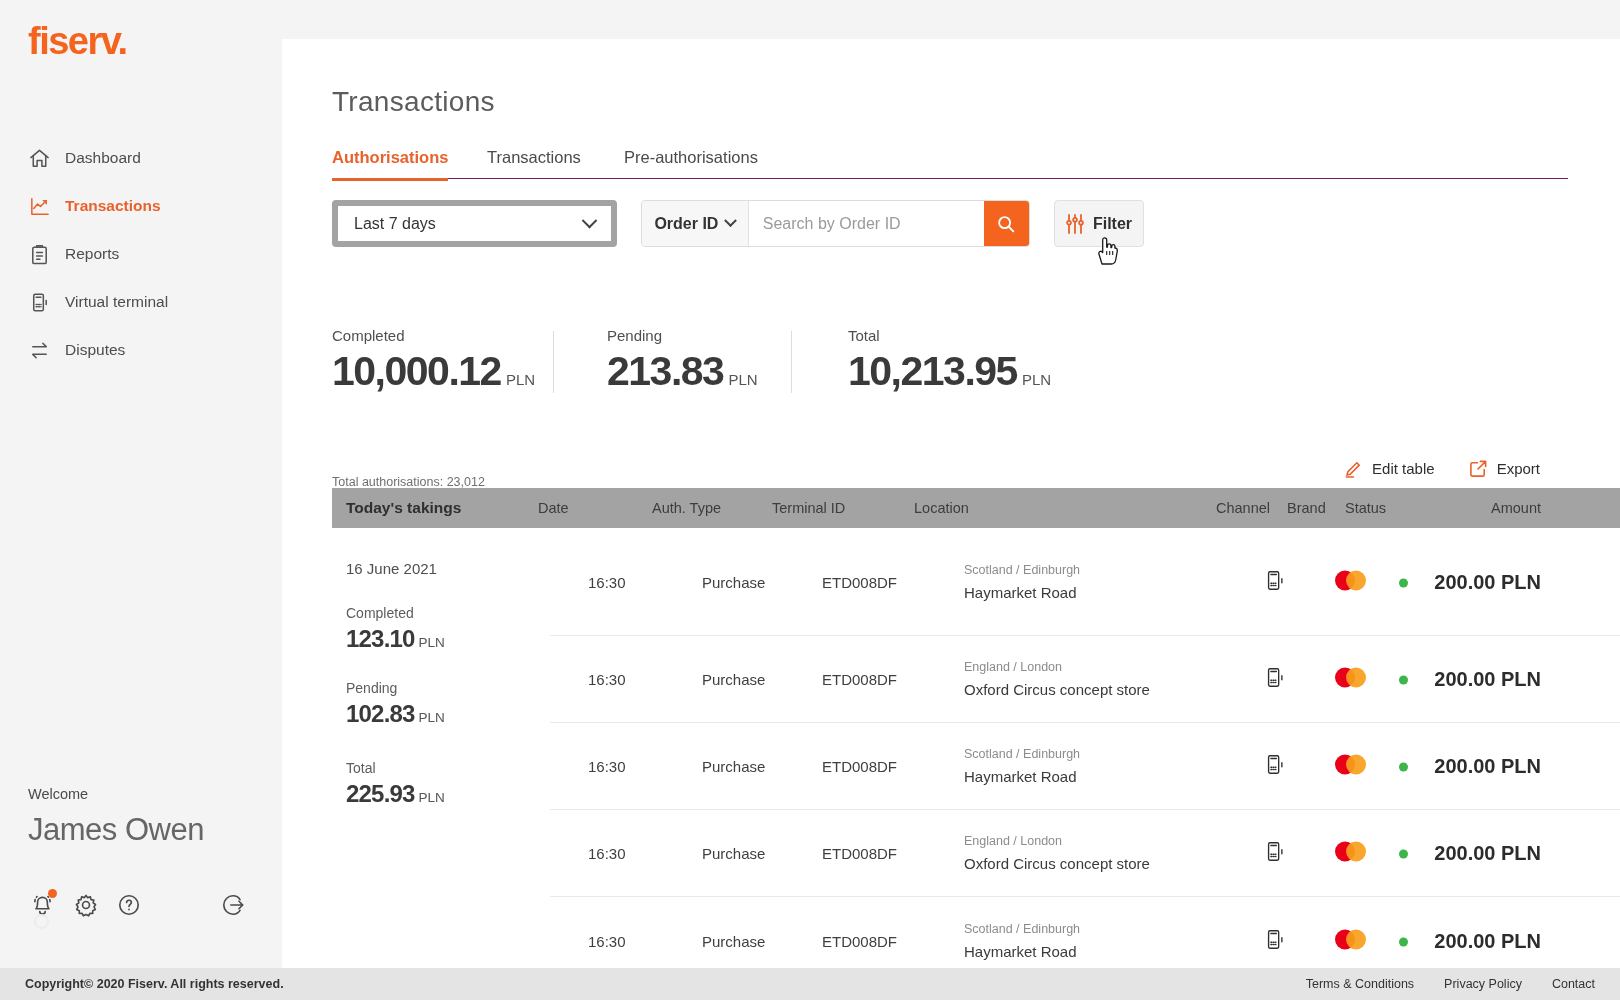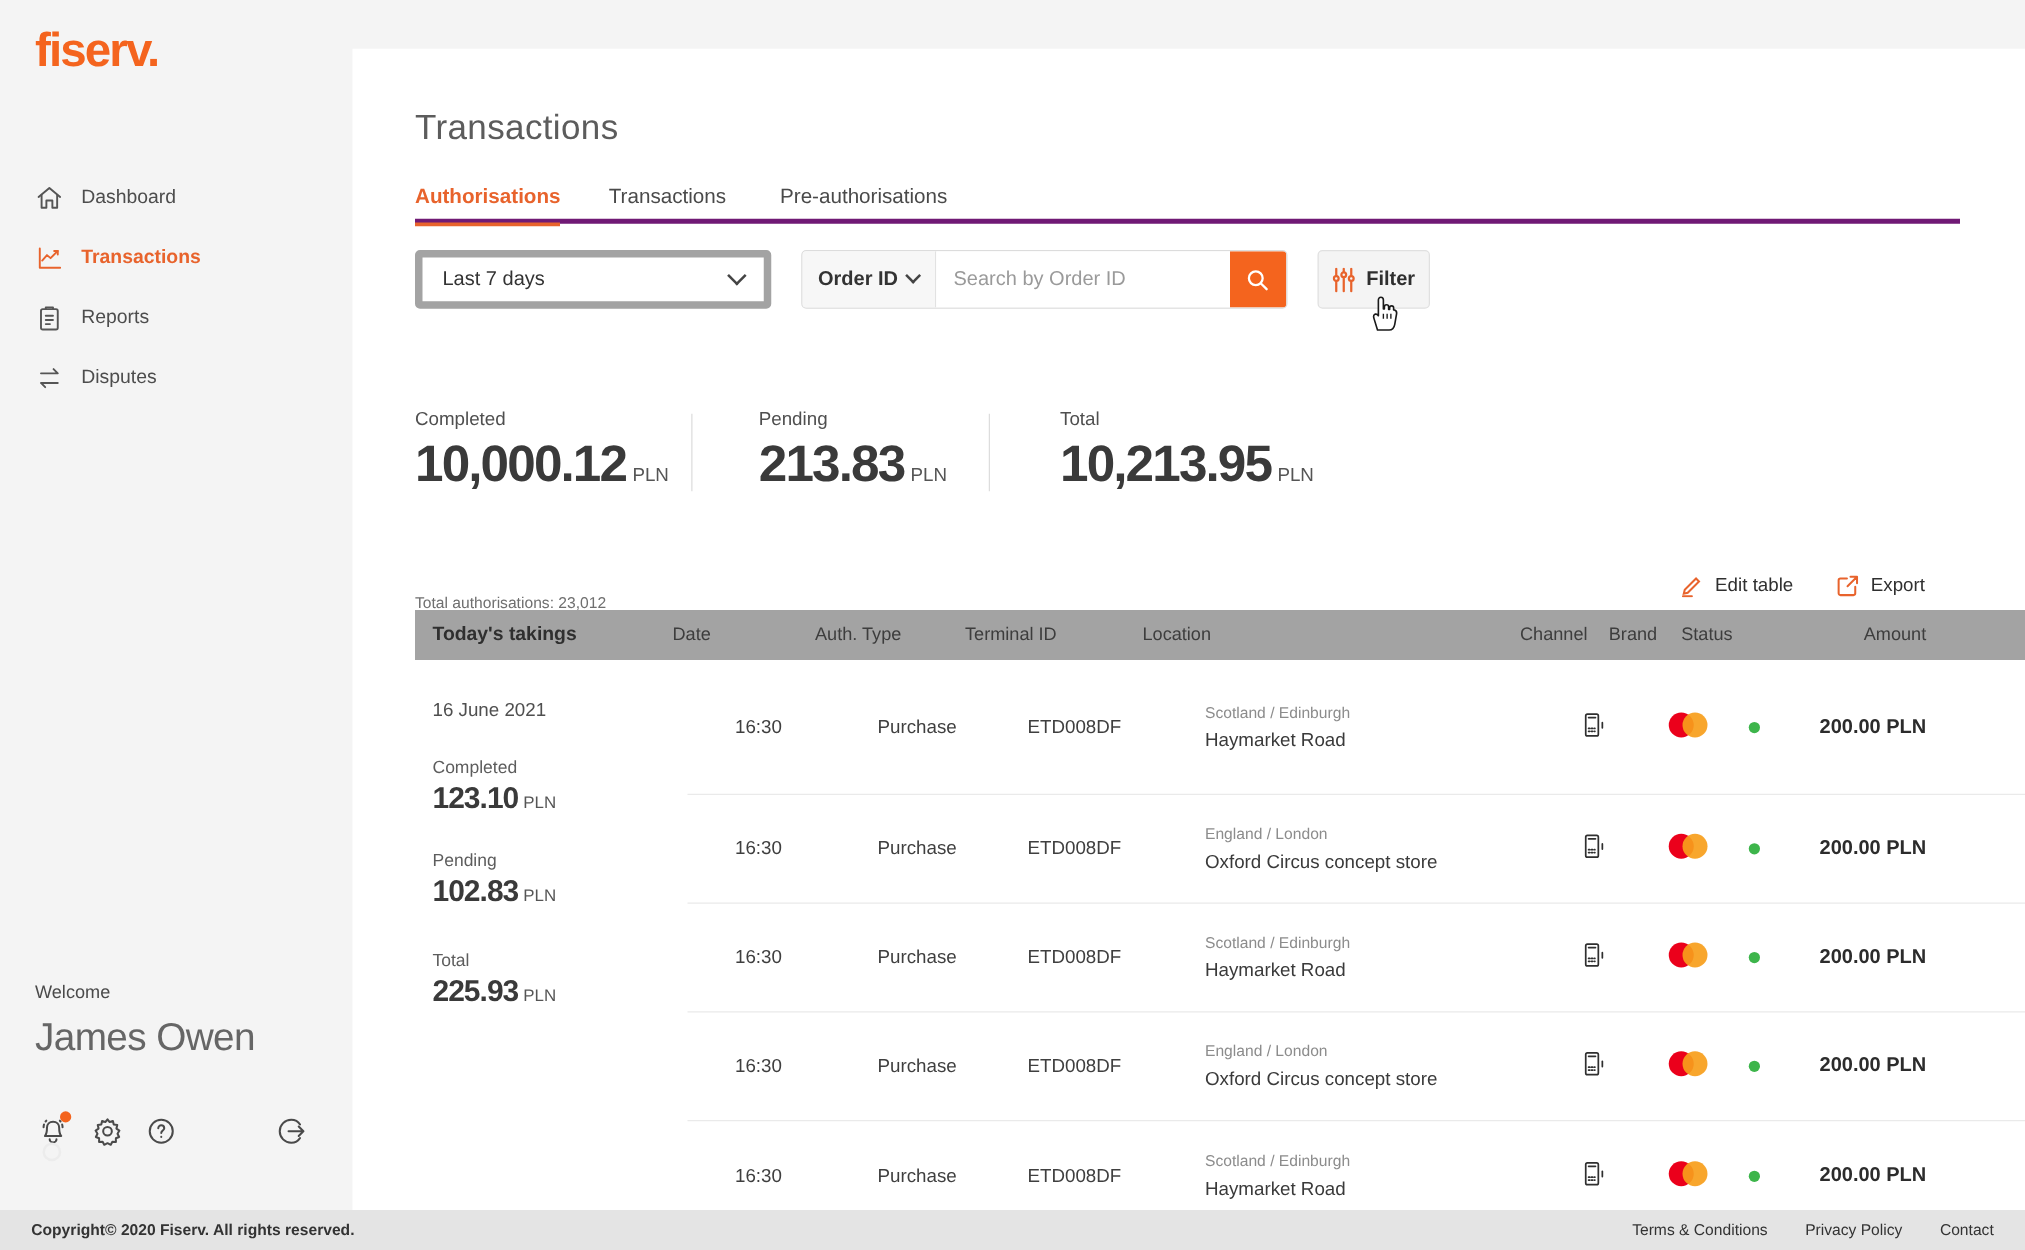--- a/index.html
+++ b/index.html
@@ -27,21 +27,21 @@
   .notif-dot { position:absolute; right:-1px; top:-3px; width:9px; height:9px;
     border-radius:50%; background:#f4641e; }
   .bell-halo { position:absolute; left:34px; top:914px; width:15px; height:15px;
     border:2px solid #ececec; border-radius:50%; }
 
   
   .main { position:absolute; left:282px; top:39px; right:0; bottom:32px; background:#fff; overflow:hidden; }
   .page-title { position:absolute; left:50px; top:47px; font-size:28px; color:#5c5c5c;
     letter-spacing:0.3px; }
   .tabs { position:absolute; left:50px; right:52px; top:107px; height:33px;
-    border-bottom:4px solid #701a75;text-align:right; }
+    border-bottom:1px solid #701a75;text-align:right; }
   .tab { position:absolute; top:2px; font-size:16.5px; color:#4a4a4a; cursor:pointer; padding-bottom:11px; }
   .tab.active { color:#e8632c; font-weight:700; border-bottom:3px solid #e8632c; }
   .tab.t0 { left:0; } .tab.t1 { left:155px; } .tab.t2 { left:292px; }
 
   
   .filter-row { position:absolute; left:50px; top:161px; height:47px; width:1200px; }
   .daterange { position:absolute; left:0; top:0; width:285px; height:47px; background:#fff;
     border:6px solid #a3a3a3; border-radius:4px; display:flex; align-items:center;
     justify-content:space-between; padding:0 16px; font-size:16px; color:#333; cursor:pointer; }
   .search-group { position:absolute; left:309px; top:0; width:389px; height:47px;
@@ -97,21 +97,21 @@
   .rows { position:absolute; left:218px; right:0; top:0; }
   .t-row { position:relative; height:87px; border-bottom:1px solid #eaeaea; }
   .t-row:first-child { height:108px; }
   .t-row:last-child { border-bottom:none; }
   .cell { position:absolute; top:50%; transform:translateY(-50%); font-size:15px; color:#3f3f3f; }
   .c-date { left:38px; } .c-auth { left:152px; } .c-term { left:272px; }
   .c-loc { left:414px; }
   .c-loc .region { font-size:12.5px; color:#8c8c8c; margin-bottom:7px; }
   .c-loc .store { font-size:15px; color:#3a3a3a; }
   .c-chan { left:714px; } .c-brand { left:785px; } .c-status { left:849px; }
-  .c-amount { right:79px; font-size:16px; font-weight:700; color:#2c2c2c; }
+  .c-amount { right:79px; font-size:20px; font-weight:700; color:#2c2c2c; }
   .dot { width:9px; height:9px; border-radius:50%; background:#3db54b; display:inline-block; }
   .mc { position:relative; width:32px; height:20px; display:inline-block; }
   .mc i { position:absolute; top:0; width:20px; height:20px; border-radius:50%; }
   .mc .red { left:0; background:#eb001b; }
   .mc .org { left:11px; background:#f79e1b; opacity:0.92; }
   .pos-icon svg { width:22px; height:22px; stroke:#2f2f2f; fill:none; stroke-width:1.5;
     stroke-linecap:round; }
 
   
   .footer { position:absolute; left:0; bottom:0; width:100%; height:32px; background:#e4e4e4;
@@ -146,20 +146,29 @@
         </svg>
       <span>Transactions</span>
     </div>
     <div class="nav-item">
       <svg viewBox="0 0 24 24">
           <rect x="5" y="4.5" width="14" height="17" rx="1.5"></rect>
           <path d="M9 4.5 V3 H15 V4.5"></path>
           <path d="M9 10 H15 M9 13.5 H15 M9 17 H12.5"></path>
         </svg>
       <span>Reports</span>
+    </div>
+    <div class="nav-item">
+      <svg viewBox="0 0 24 24">
+          <rect x="6" y="3.5" width="10" height="17" rx="1.5"></rect>
+          <path d="M8.5 6.5 H13.5"></path>
+          <path d="M8.5 14 H9.5 M11 14 H12 M13.5 14 H13.6 M8.5 16.5 H9.5 M11 16.5 H12 M13.5 16.5 H13.6"></path>
+          <path d="M19 10 V14"></path>
+        </svg>
+      <span>Virtual terminal</span>
     </div>
     <div class="nav-item">
       <svg viewBox="0 0 24 24">
           <path d="M5 8 H19 M19 8 L15.5 4.5"></path>
           <path d="M19 16 H5 M5 16 L8.5 19.5"></path>
         </svg>
       <span>Disputes</span>
     </div>
   </div>
 

